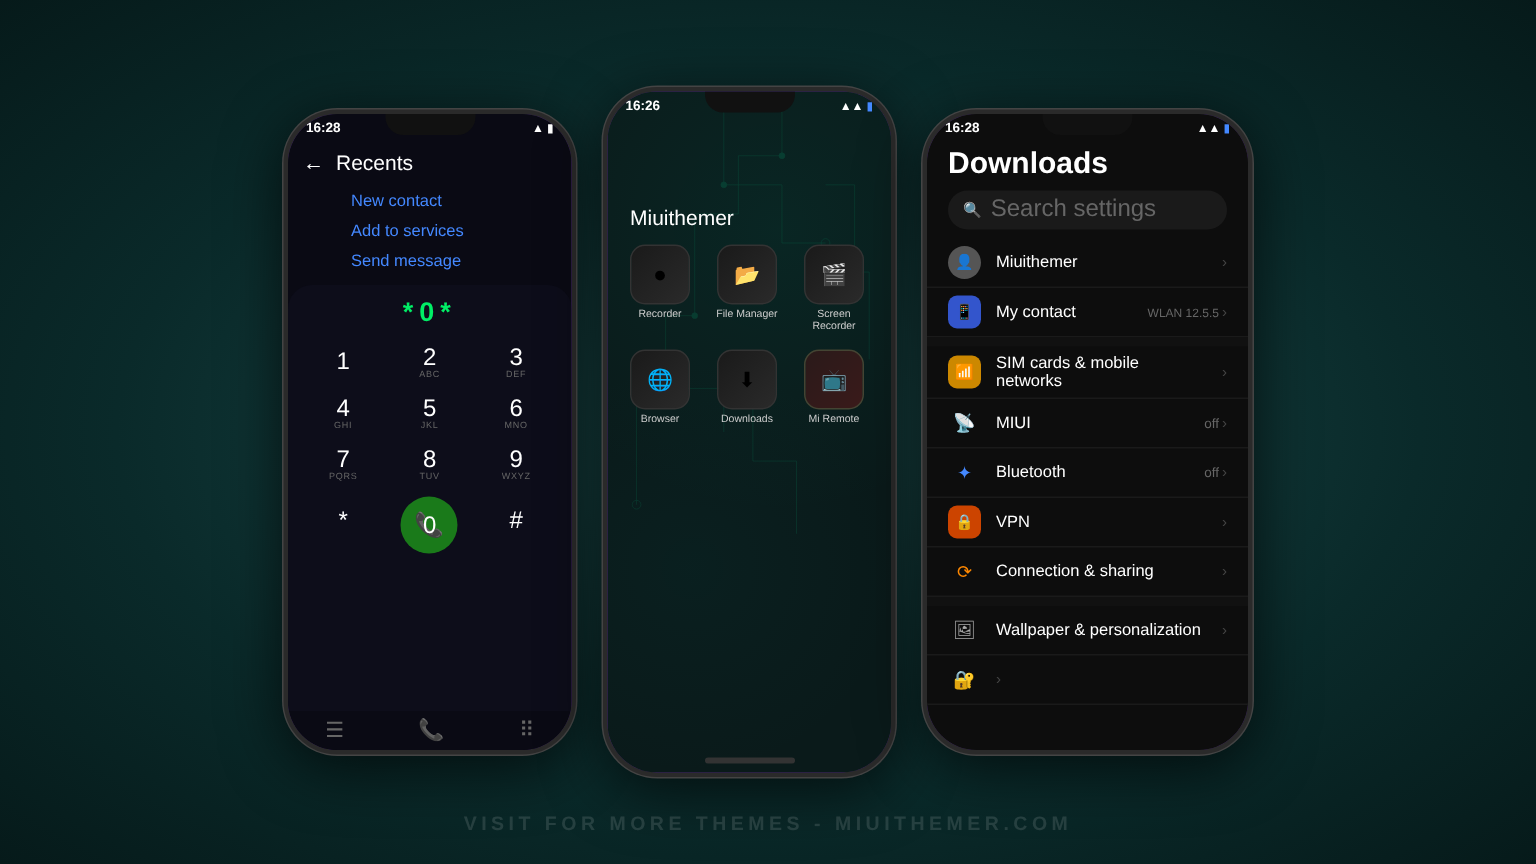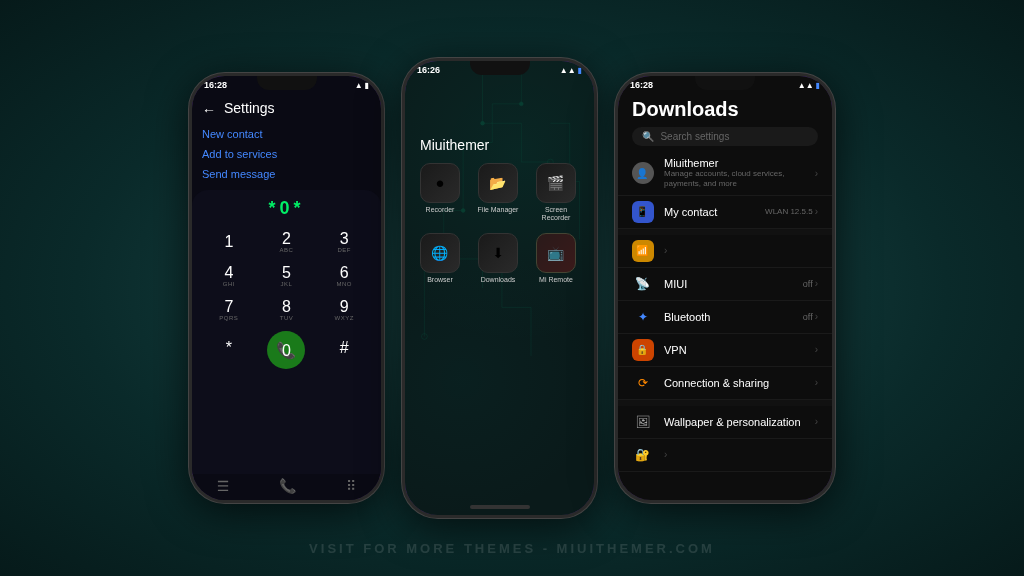--- a/index.html
+++ b/index.html
@@ -124,20 +124,21 @@
       color: #fff;
       font-size: 14px;
       font-weight: 500;
     }
 
     .recents-actions {
       padding: 6px 10px;
       display: flex;
       flex-direction: column;
       gap: 8px;
+      margin-left: 32px;
     }
 
     .recents-actions a {
       color: #4488ff;
       font-size: 11px;
       text-decoration: none;
     }
 
     
     .dialpad-section {
@@ -352,21 +353,21 @@
       margin: 0 14px 6px;
       background: #1a1a1a;
       border-radius: 20px;
       padding: 4px 10px;
       display: flex;
       align-items: center;
       gap: 6px;
     }
 
     .search-bar span { color: #666; font-size: 10px; }
-    .search-bar .search-text { color: #666; font-size: 10px; }
+    .search-bar .search-text { color: #666; font-size: 16px; }
 
     .settings-list {
       display: flex;
       flex-direction: column;
       overflow-y: hidden;
     }
 
     .settings-item {
       display: flex;
       align-items: center;
@@ -431,21 +432,21 @@
       <div class="status-bar">
         <span class="status-time">16:28</span>
         <div class="status-icons">
           <span>▲</span>
           <span>▮</span>
         </div>
       </div>
 
       <div class="recents-header">
         <span class="back-arrow">←</span>
-        <span class="recents-title">Settings</span>
+        <span class="recents-title">Recents</span>
       </div>
 
       <div class="recents-actions">
         <a>New contact</a>
         <a>Add to services</a>
         <a>Send message</a>
       </div>
 
       <div class="dialpad-section">
         <div class="dial-input">*0*</div>
@@ -621,21 +622,20 @@
       </div>
 
       <div class="settings-list">
 
         <div class="settings-item">
           <div class="settings-item-icon icon-account" style="background:#555;border-radius:50%;">
             <span style="font-size:10px;">👤</span>
           </div>
           <div class="settings-item-text">
             <div class="settings-item-name">Miuithemer</div>
-            <div class="settings-item-sub">Manage accounts, cloud services, payments, and more</div>
           </div>
           <div class="settings-item-right">
             <span class="chevron">›</span>
           </div>
         </div>
 
         <div class="settings-item">
           <div class="settings-item-icon" style="background:#3355cc;border-radius:6px;">
             <span style="font-size:10px;color:#fff;">📱</span>
           </div>
@@ -647,20 +647,23 @@
             <span class="chevron">›</span>
           </div>
         </div>
 
         <div class="section-divider"></div>
 
         <div class="settings-item">
           <div class="settings-item-icon" style="background:#cc8800;border-radius:6px;">
             <span style="font-size:10px;">📶</span>
           </div>
+          <div class="settings-item-text">
+            <div class="settings-item-name">SIM cards &amp; mobile networks</div>
+          </div>
           <div class="settings-item-right">
             <span class="chevron">›</span>
           </div>
         </div>
 
         <div class="settings-item">
           <div class="settings-item-icon" style="background:transparent;">
             <span style="font-size:12px;color:#fff;">📡</span>
           </div>
           <div class="settings-item-text">

